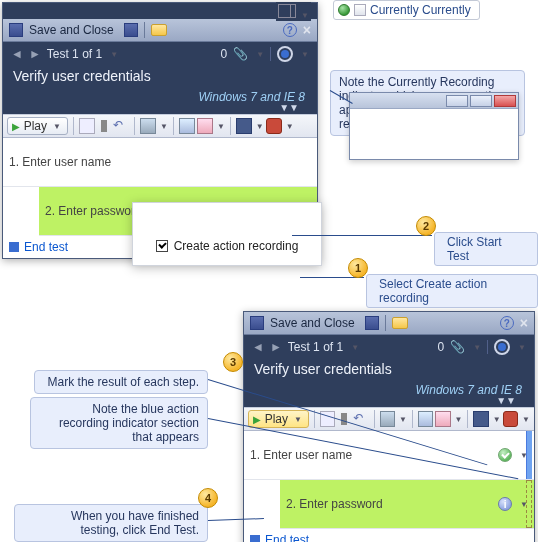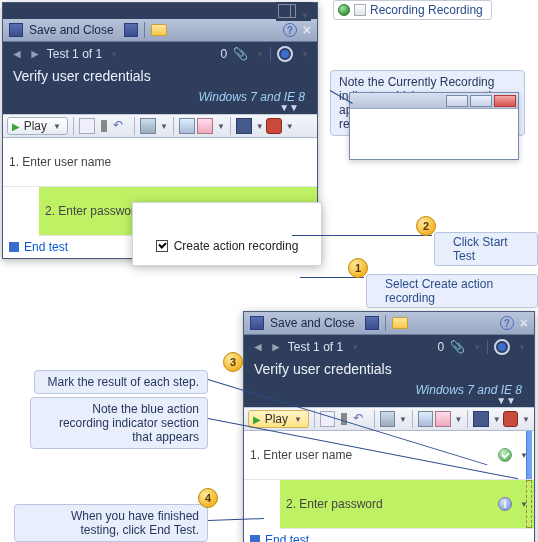--- a/index.html
+++ b/index.html
@@ -205,21 +205,21 @@
   }
 
   
   .side-label {
     position:absolute;
     background:#e8eefc;
     border:1px solid #b8c4e0;
     border-radius:3px;
     color:#2a4c8c;
     font-size:12px;
-    padding:2px 18px;
+    padding:2px 12px;
     z-index: 30;
   }
 
   
   #win2 { left: 243px; top: 311px; width: 292px; }
   .result-icon {
     width:14px; height:14px; border-radius:50%;
     border:1px solid #6fa56f; background:radial-gradient(circle at 35% 30%,#c6f0c6,#5fb75f 70%);
     position:relative; display:inline-block;
   }
@@ -269,21 +269,21 @@
   .scroll-ico{width:12px;height:12px;background:linear-gradient(#fff,#e0e4ec);border:1px solid #aab;display:inline-block;}
 
   .dd { font-size:8px; color:#556; padding-left:2px;}
 </style>
 </head>
 <body>
 
 <div id="rec-badge">
   <span class="globe"></span>
   <span class="scroll-ico"></span>
-  <span>Recording Recording</span>
+  <span>Currently Currently</span>
 </div>
 
 <div class="callout" style="left:330px; top:22px; width:195px;margin-top:48px;">
   <span>Note the Currently Recording indicator which appears on the application currently being recorded.</span>
 </div>
 
 <div id="mini-win">
   <div class="mini-title">
     <span class="wbtn"></span>
     <span class="wbtn"></span>

